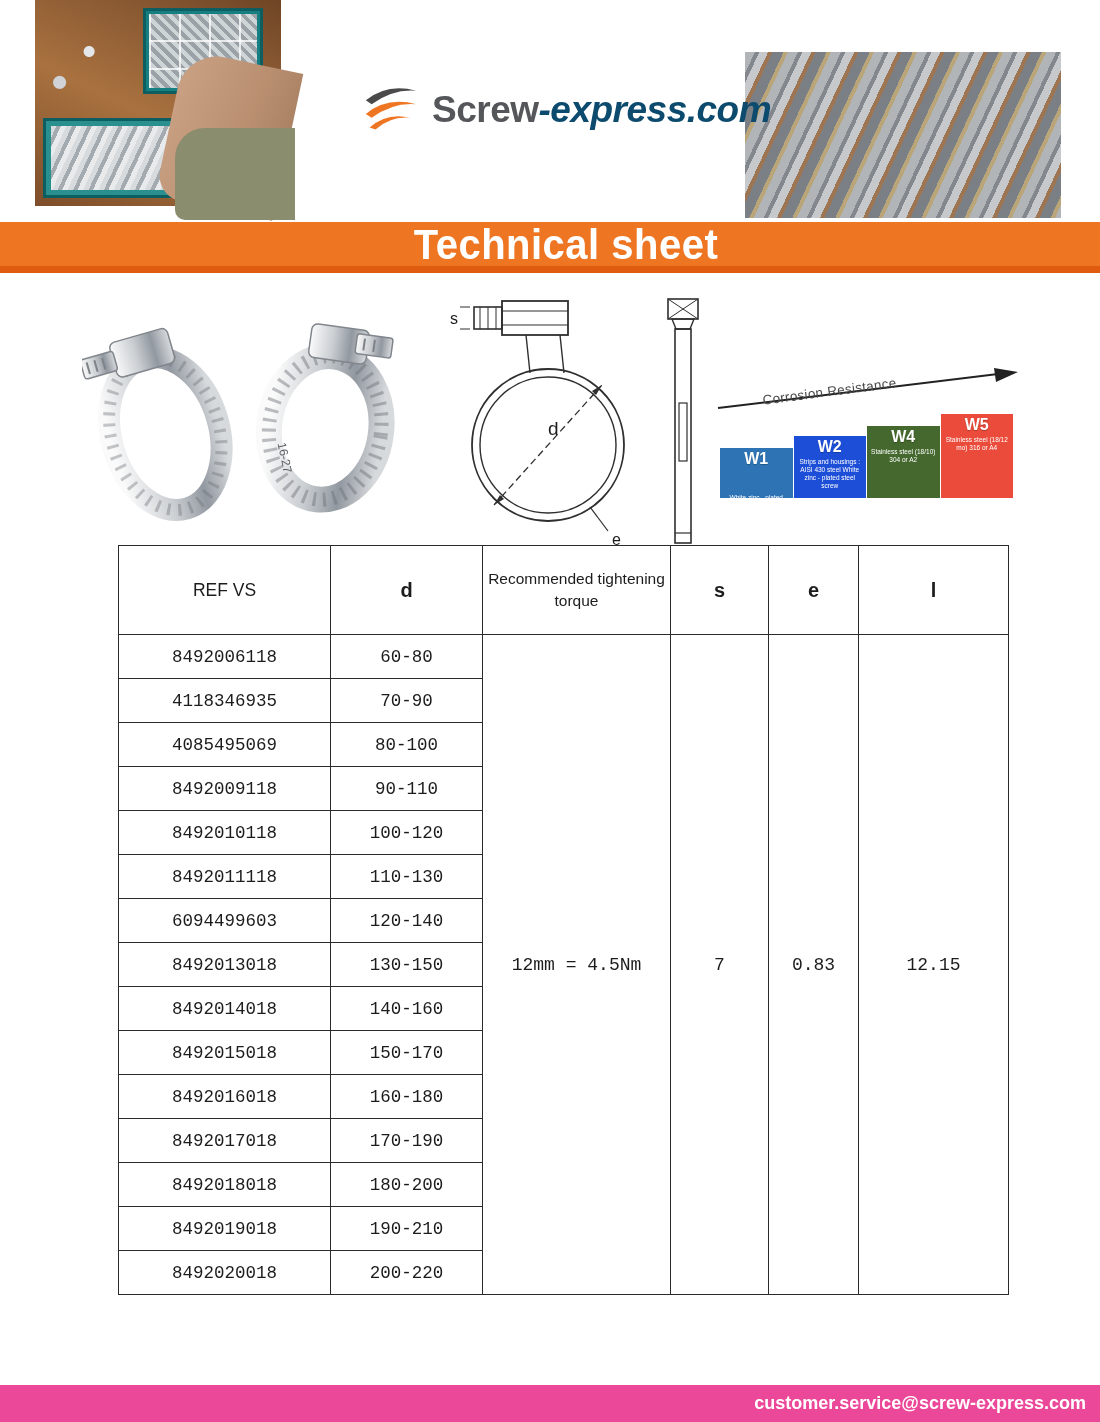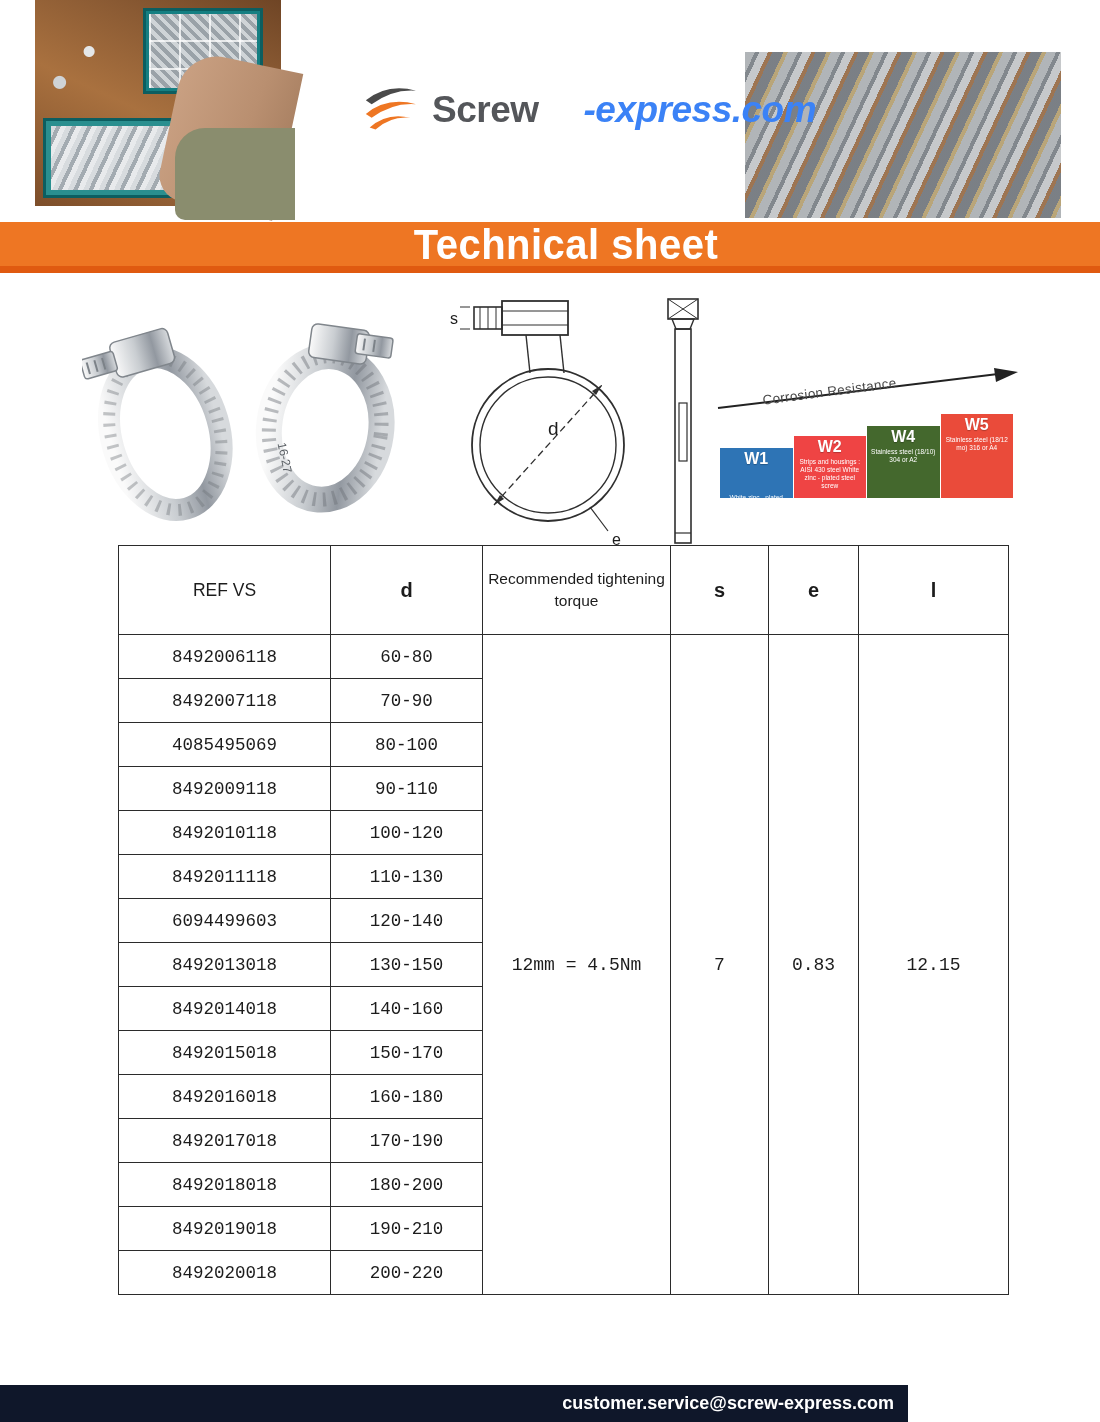--- a/index.html
+++ b/index.html
@@ -30,21 +30,21 @@
   .sleeve{position:absolute;right:-14px;top:128px;width:120px;height:92px;background:#8a8d6e;border-radius:30px 0 0 10px;}
   .photo-right{left:745px;top:52px;width:316px;height:166px;
     background:
       linear-gradient(rgba(40,44,48,.18),rgba(40,44,48,.18)),
       repeating-linear-gradient(115deg,#cfd3d6 0 9px,#969ca2 9px 13px,#e9ebed 13px 21px,#b7855a 21px 25px,#8d9298 25px 35px,#d9c089 35px 39px);}
 
   .logo{position:absolute;left:360px;top:64px;width:390px;height:92px;display:flex;align-items:center;}
   .logo-icon{width:62px;height:62px;margin-right:10px;flex:0 0 auto;}
   .logo-text{font-size:37px;font-weight:700;white-space:nowrap;letter-spacing:-0.5px;}
   .logo-primary{color:#54565a;}
-  .logo-secondary{color:#3b82f6;font-style:italic;margin-left:45px;}
+  .logo-secondary{color:#0c4a6e;font-style:italic;}
 
   
   .banner{position:absolute;left:0;top:222px;width:1100px;height:44px;background:#ee7623;
     border-bottom:7px solid #e05a10;display:flex;align-items:center;justify-content:center;padding-left:16px;}
   .banner-title{color:#ffffff;font-size:40px;font-weight:800;letter-spacing:0.5px;
     transform:scaleY(1.08);line-height:1;}
 
   
   .figure{position:absolute;}
   svg text{font-family:"Liberation Sans","DejaVu Sans",sans-serif;}
@@ -69,21 +69,21 @@
     font-size:17.5px;color:#1c1c1c;background:#fff;padding:0 4px;}
   .spec-table th{height:88px;font-weight:400;}
   .spec-table th.bold{font-weight:700;font-size:20px;}
   .spec-table th.torque{font-size:15.5px;line-height:1.45;margin-left:20px;}
   .spec-table td{height:43px;font-family:Liberation Mono, monospace;}
   .spec-table td.merged{font-size:18px;}
   .col-ref{width:212px;} .col-d{width:152px;} .col-torque{width:188px;}
   .col-s{width:98px;} .col-e{width:90px;} .col-l{width:150px;}
 
   
-  .footer{position:absolute;left:0;bottom:0;width:908px;height:37px;background:#0f172a;
+  .footer{position:absolute;left:0;bottom:0;width:1100px;height:37px;background:#ec4899;
     display:flex;align-items:center;justify-content:flex-end;}
   .footer-email{color:#ffffff;font-weight:700;font-size:18px;padding-right:14px;}
 </style>
 </head>
 <body>
 
 <div class="page">
 
   <div>
     <div class="photo photo-left">
@@ -185,21 +185,21 @@
     <svg class="cr-arrow" viewBox="0 0 302 46">
       <line x1="2" y1="42" x2="282" y2="8" stroke="#222" stroke-width="2"></line>
       <polygon points="302,6 278,2 280,16" fill="#222"></polygon>
     </svg>
     <div class="cr-title">Corrosion Resistance</div>
     <div class="cr-levels">
         <div class="cr-level" style="background: rgb(46, 116, 181);">
           <div class="cr-label">W1</div>
           <div class="cr-desc">White zinc - plated steel</div>
         </div>
-        <div class="cr-level" style="background: #ef4444;">
+        <div class="cr-level" style="background: #1d4ed8;">
           <div class="cr-label">W2</div>
           <div class="cr-desc">Strips and housings : AISI 430 steel  White zinc - plated  steel screw</div>
         </div>
         <div class="cr-level" style="background: rgb(68, 104, 45);">
           <div class="cr-label">W4</div>
           <div class="cr-desc">Stainless steel (18/10)  304 or A2</div>
         </div>
         <div class="cr-level" style="background: rgb(234, 75, 58);">
           <div class="cr-label">W5</div>
           <div class="cr-desc">Stainless steel  (18/12 mo)  316 or A4</div>
@@ -229,21 +229,21 @@
     <tbody>
         <tr>
           <td>8492006118</td>
           <td>60-80</td>
           <td rowspan="15" class="merged">12mm = 4.5Nm</td>
           <td rowspan="15" class="merged">7</td>
           <td rowspan="15" class="merged">0.83</td>
           <td rowspan="15" class="merged">12.15</td>
         </tr>
         <tr>
-          <td>8492007118</td>
+          <td>4118346935</td>
           <td>70-90</td>
         </tr>
         <tr>
           <td>4085495069</td>
           <td>80-100</td>
         </tr>
         <tr>
           <td>8492009118</td>
           <td>90-110</td>
         </tr>

